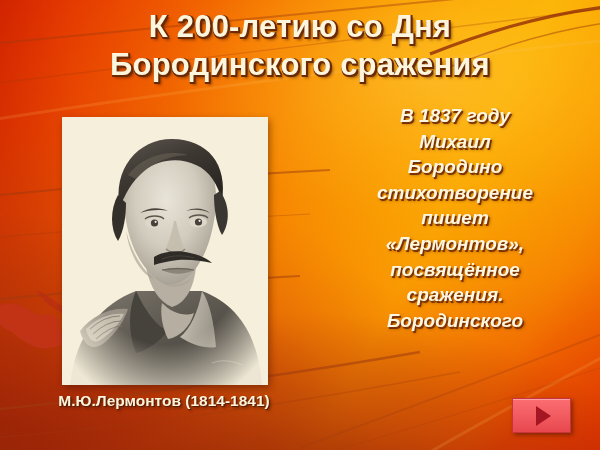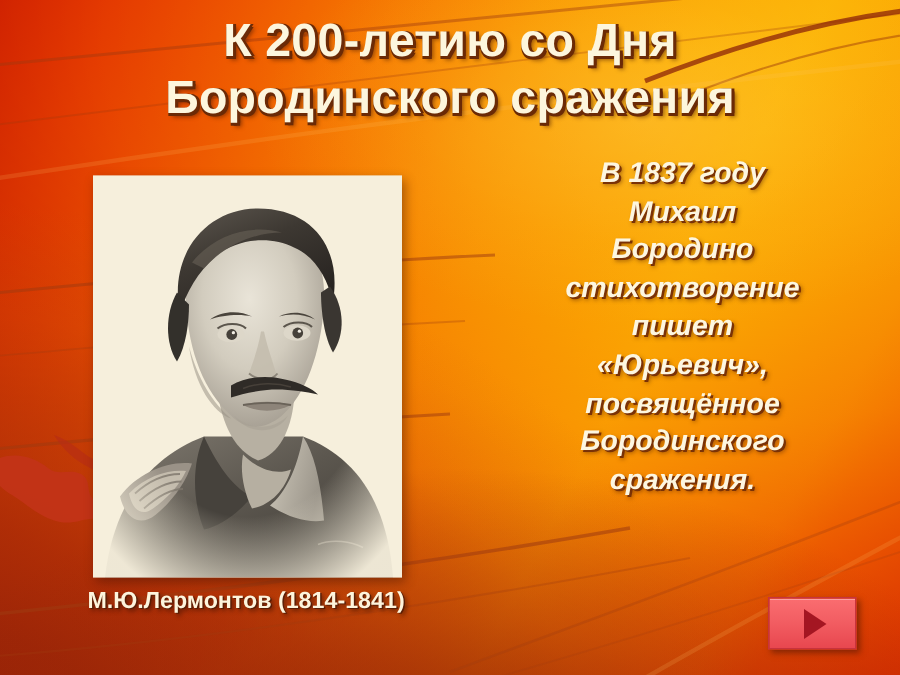--- a/index.html
+++ b/index.html
@@ -279,23 +279,23 @@
   </div>
 
   <div class="caption">М.Ю.Лермонтов (1814-1841)</div>
 
   <div class="body-text">
     <span class="line">В 1837 году</span>
     <span class="line">Михаил</span>
     <span class="line">Бородино</span>
     <span class="line">стихотворение</span>
     <span class="line">пишет</span>
-    <span class="line">«Юрьевич»,</span>
+    <span class="line">«Лермонтов»,</span>
     <span class="line">посвящённое</span>
+    <span class="line">сражения.</span>
     <span class="line">Бородинского</span>
-    <span class="line">сражения.</span>
   </div>
 
   <div class="play-button">
     <span class="play-triangle"></span>
   </div>
 
 </div>
 
 </body></html>

